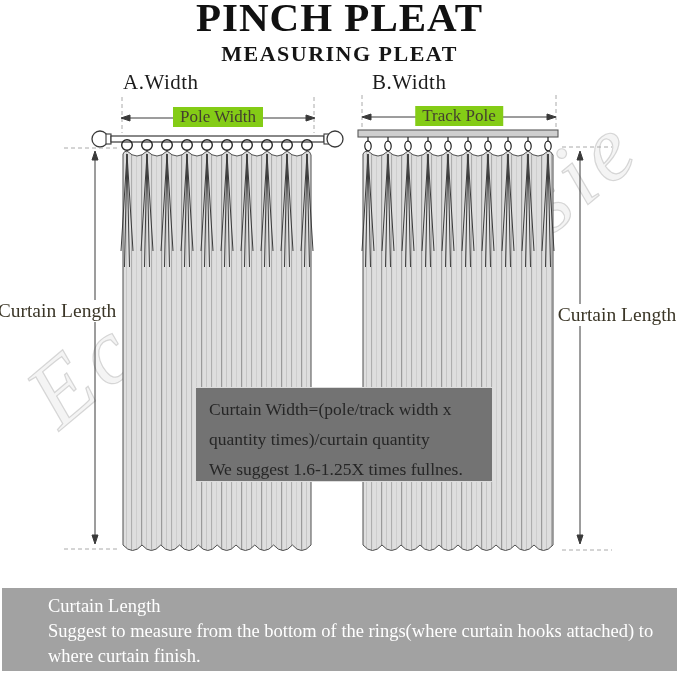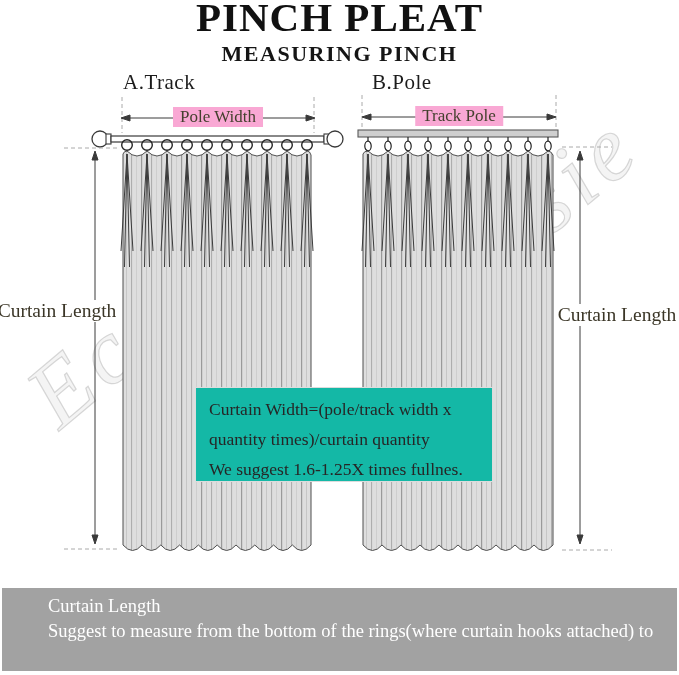--- a/index.html
+++ b/index.html
@@ -13,42 +13,42 @@
     font-size:41px; font-weight:bold; letter-spacing:1px; color:#111;
   }
   #subtitle {
     left:0; right:0; top:41px; text-align:center;
     font-size:22px; font-weight:bold; letter-spacing:1.5px; color:#151515;
   }
   .section-label { font-size:21px; color:#1c1c1c; letter-spacing:0.5px; }
   #a-label { left:123px; top:70px; }
   #b-label { left:372px; top:70px; }
   .width-label {
-    font-size:17px; color:#44402e; background:#f9a8d4; padding:0 7px;
+    font-size:17px; color:#44402e; background:#84cc16; padding:0 7px;
     transform:translateX(-50%); top:107px;
   }
   #pole-width-label { left:218px; }
   #track-width-label { left:459px; top:106px; }
   .length-label {
     font-size:19.5px; color:#3b3627; background:#ffffff; padding:0 3px;
     transform:translateX(-50%);
   }
   #length-label-left  { left:57px;  top:300px; }
   #length-label-right { left:617px; top:304px; }
   .watermark {
     position:absolute; font-style:italic; letter-spacing:7px;
     font-size:92px; color:rgba(175,175,175,0.14);
     -webkit-text-stroke:1.2px rgba(170,170,170,0.45);
     transform:rotate(-40deg); pointer-events:none;
   }
   #watermark-left  { left:6px;   top:262px; }
   #watermark-right { left:372px; top:172px; }
   #formula-box {
     position:absolute; left:195px; top:387px; width:298px; height:95px;
-    box-sizing:border-box; background:#14b8a6; border:1px solid #dcdcdc;
+    box-sizing:border-box; background:#737373; border:1px solid #dcdcdc;
     padding:6px 0 0 13px; font-size:17.5px; line-height:30px; color:#262626;
   }
   #footer-panel {
     position:absolute; left:2px; top:588px; width:675px; height:83px;
     box-sizing:border-box; background:#a2a2a2; color:#ffffff;
     padding:6px 0 0 46px; font-size:18.5px; line-height:25px;
     white-space:nowrap;
   }
   #footer-panel .fline { overflow:visible; }
   svg { position:absolute; left:0; top:0; }
@@ -195,35 +195,36 @@
         <path d="M562 147 H612" stroke="#aaaaaa" stroke-dasharray="4,3"></path>
         <path d="M562 550 H612" stroke="#aaaaaa" stroke-dasharray="4,3"></path>
         <line x1="580" y1="158" x2="580" y2="537"></line>
         <polygon points="580,151 577,160 583,160" fill="#3a3a3a"></polygon>
         <polygon points="580,544 577,535 583,535" fill="#3a3a3a"></polygon>
       </g>
     </g>
   </svg>
 
   <div class="lbl" id="title">PINCH PLEAT</div>
-  <div class="lbl" id="subtitle">MEASURING PINCH</div>
-
-  <div class="lbl section-label" id="a-label">A.Track</div>
-  <div class="lbl section-label" id="b-label">B.Pole</div>
+  <div class="lbl" id="subtitle">MEASURING PLEAT</div>
+
+  <div class="lbl section-label" id="a-label">A.Width</div>
+  <div class="lbl section-label" id="b-label">B.Width</div>
 
   <div class="lbl width-label" id="pole-width-label">Pole Width</div>
   <div class="lbl width-label" id="track-width-label">Track Pole</div>
 
   <div class="lbl length-label" id="length-label-left">Curtain Length</div>
   <div class="lbl length-label" id="length-label-right">Curtain Length</div>
 
   <div id="formula-box">
     <div>Curtain Width=(pole/track width x</div>
     <div>quantity times)/curtain quantity</div>
     <div>We suggest 1.6-1.25X times fullnes.</div>
   </div>
 
   <div id="footer-panel">
     <div class="fline">Curtain Length</div>
     <div class="fline">Suggest to measure from the bottom of the rings(where curtain hooks attached) to</div>
+    <div class="fline">where curtain finish.</div>
   </div>
 
 </div>
 
 </body></html>

